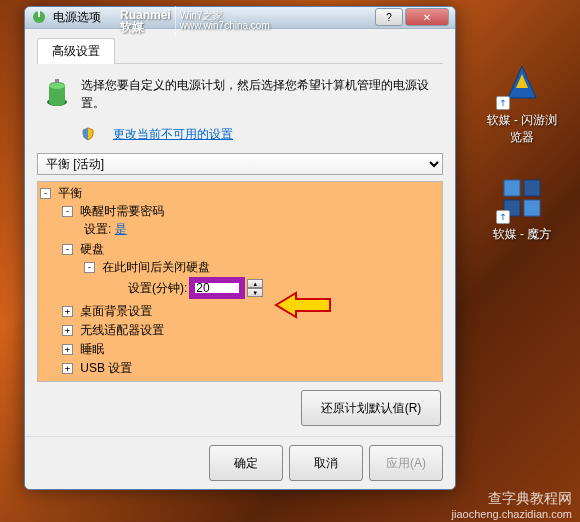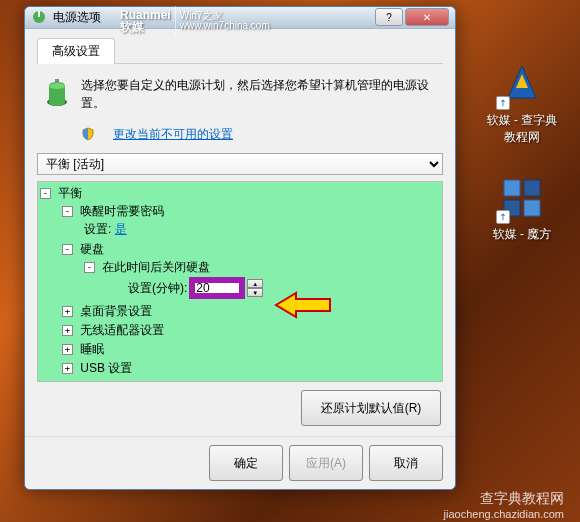--- a/index.html
+++ b/index.html
@@ -5,21 +5,21 @@
 * { margin: 0; padding: 0; box-sizing: border-box; font-family: "Microsoft YaHei", "Segoe UI", Tahoma, sans-serif; }
 body { width: 580px; height: 522px; background: linear-gradient(135deg, #8b3a0f 0%, #d4621a 30%, #5a2409 70%, #8b3a0f 100%); position: relative; overflow: hidden; }
 
 .watermark-top { position: absolute; top: 6px; left: 120px; color: #fff; z-index: 100; display: flex; align-items: center; gap: 4px; font-style: italic; text-shadow: 1px 1px 2px rgba(0,0,0,0.5); }
 .watermark-top .brand1 { font-size: 18px; font-weight: bold; }
 .watermark-top .brand1 span { font-style: normal; font-size: 12px; display: block; line-height: 1; }
 .watermark-top .divider { width: 1px; height: 30px; background: rgba(255,255,255,0.5); }
 .watermark-top .brand2 { font-size: 22px; font-weight: bold; }
 .watermark-top .brand2 span { font-style: normal; font-size: 10px; display: block; line-height: 1; font-weight: normal; }
 
-.watermark-bottom { position: absolute; bottom: 2px; right: 16px; color: rgba(255,255,255,0.8); font-size: 11px; z-index: 100; text-align: right; }
+.watermark-bottom { position: absolute; bottom: 2px; right: 8px; color: rgba(255,255,255,0.8); font-size: 11px; z-index: 100; text-align: right; }
 .watermark-bottom div:first-child { font-size: 14px; }
 
 .desktop-icons { position: absolute; right: 20px; top: 60px; display: flex; flex-direction: column; gap: 28px; z-index: 5; }
 .desktop-icon { display: flex; flex-direction: column; align-items: center; gap: 4px; cursor: pointer; width: 76px; }
 .desktop-icon .icon-img { width: 48px; height: 48px; position: relative; }
 .icon-label { color: #fff; font-size: 12px; text-align: center; text-shadow: 1px 1px 2px rgba(0,0,0,0.8); }
 .shortcut-badge { position: absolute; bottom: -2px; left: -2px; width: 14px; height: 14px; background: #fff; border: 1px solid #999; border-radius: 2px; display: flex; align-items: center; justify-content: center; }
 .shortcut-badge::after { content: "↗"; font-size: 9px; color: #0066cc; transform: rotate(-45deg); }
 
 .dialog { position: absolute; left: 24px; top: 6px; width: 432px; height: 484px; background: #f0f0f0; border: 1px solid #5a7ca8; border-radius: 6px; box-shadow: 0 0 20px rgba(0,0,0,0.5); display: flex; flex-direction: column; z-index: 50; }
@@ -38,21 +38,21 @@
 .info-row { display: flex; gap: 8px; padding: 12px 4px; align-items: flex-start; }
 .battery-icon { width: 32px; height: 32px; flex-shrink: 0; }
 .info-text { font-size: 12px; line-height: 1.5; }
 
 .link-row { display: flex; align-items: center; gap: 18px; padding: 2px 4px 10px 44px; }
 .shield-icon { width: 14px; height: 14px; }
 .link { color: #0066cc; font-size: 12px; text-decoration: underline; cursor: pointer; }
 
 .plan-select { width: 100%; height: 22px; font-size: 12px; border: 1px solid #aaa; background: linear-gradient(to bottom, #fff, #f0f0f0); padding: 0 4px; }
 
-.tree-container { flex: 1; border: 1px solid #bbb; background: #86efac; margin-top: 6px; overflow: auto; padding: 2px; position: relative; }
+.tree-container { flex: 1; border: 1px solid #bbb; background: #fdba74; margin-top: 6px; overflow: auto; padding: 2px; position: relative; }
 .tree { font-size: 12px; }
 .tree-item { padding: 1px 0; white-space: nowrap; }
 .tree-toggle { display: inline-block; width: 11px; height: 11px; border: 1px solid #8a8a8a; text-align: center; line-height: 9px; font-size: 9px; margin-right: 4px; cursor: pointer; background: #fff; font-family: monospace; vertical-align: middle; }
 .tree-label { vertical-align: middle; }
 .tree-children { padding-left: 22px; }
 .setting-value { color: #0066cc; }
 .setting-value.underline { text-decoration: underline; }
 
 .spinner-row { display: flex; align-items: center; gap: 2px; padding-left: 22px; }
 .spinner-input { width: 56px; height: 22px; font-size: 12px; padding: 0 1px; border: 6px solid #a21caf; }
@@ -89,21 +89,21 @@
 
 <div class="desktop-icons">
   <div class="desktop-icon">
     <div class="icon-img">
       <svg viewBox="0 0 48 48">
           <path d="M10 38 L24 6 L38 38 Z" fill="#1a5fb4" stroke="#0b3d7a" stroke-width="1"></path>
           <path d="M18 28 L24 14 L30 28 Z" fill="#f5c211"></path>
         </svg>
       <div class="shortcut-badge"></div>
     </div>
-    <div class="icon-label">软媒 - 查字典教程网</div>
+    <div class="icon-label">软媒 - 闪游浏览器</div>
   </div>
   <div class="desktop-icon">
     <div class="icon-img">
       <svg viewBox="0 0 48 48">
           <rect x="6" y="6" width="16" height="16" fill="#4a90d9" stroke="#2a5a9a"></rect>
           <rect x="26" y="6" width="16" height="16" fill="#2a5a9a" stroke="#1a3a6a"></rect>
           <rect x="6" y="26" width="16" height="16" fill="#2a5a9a" stroke="#1a3a6a"></rect>
           <rect x="26" y="26" width="16" height="16" fill="#4a90d9" stroke="#2a5a9a"></rect>
         </svg>
       <div class="shortcut-badge"></div>
@@ -212,16 +212,16 @@
       </svg>
     </div>
 
     <div class="restore-row">
       <button class="dlg-btn restore-btn">还原计划默认值(R)</button>
     </div>
   </div>
 
   <div class="button-row">
     <button class="dlg-btn">确定</button>
+    <button class="dlg-btn">取消</button>
     <button class="dlg-btn" disabled="">应用(A)</button>
-    <button class="dlg-btn">取消</button>
   </div>
 </div>
 
 </body></html>

